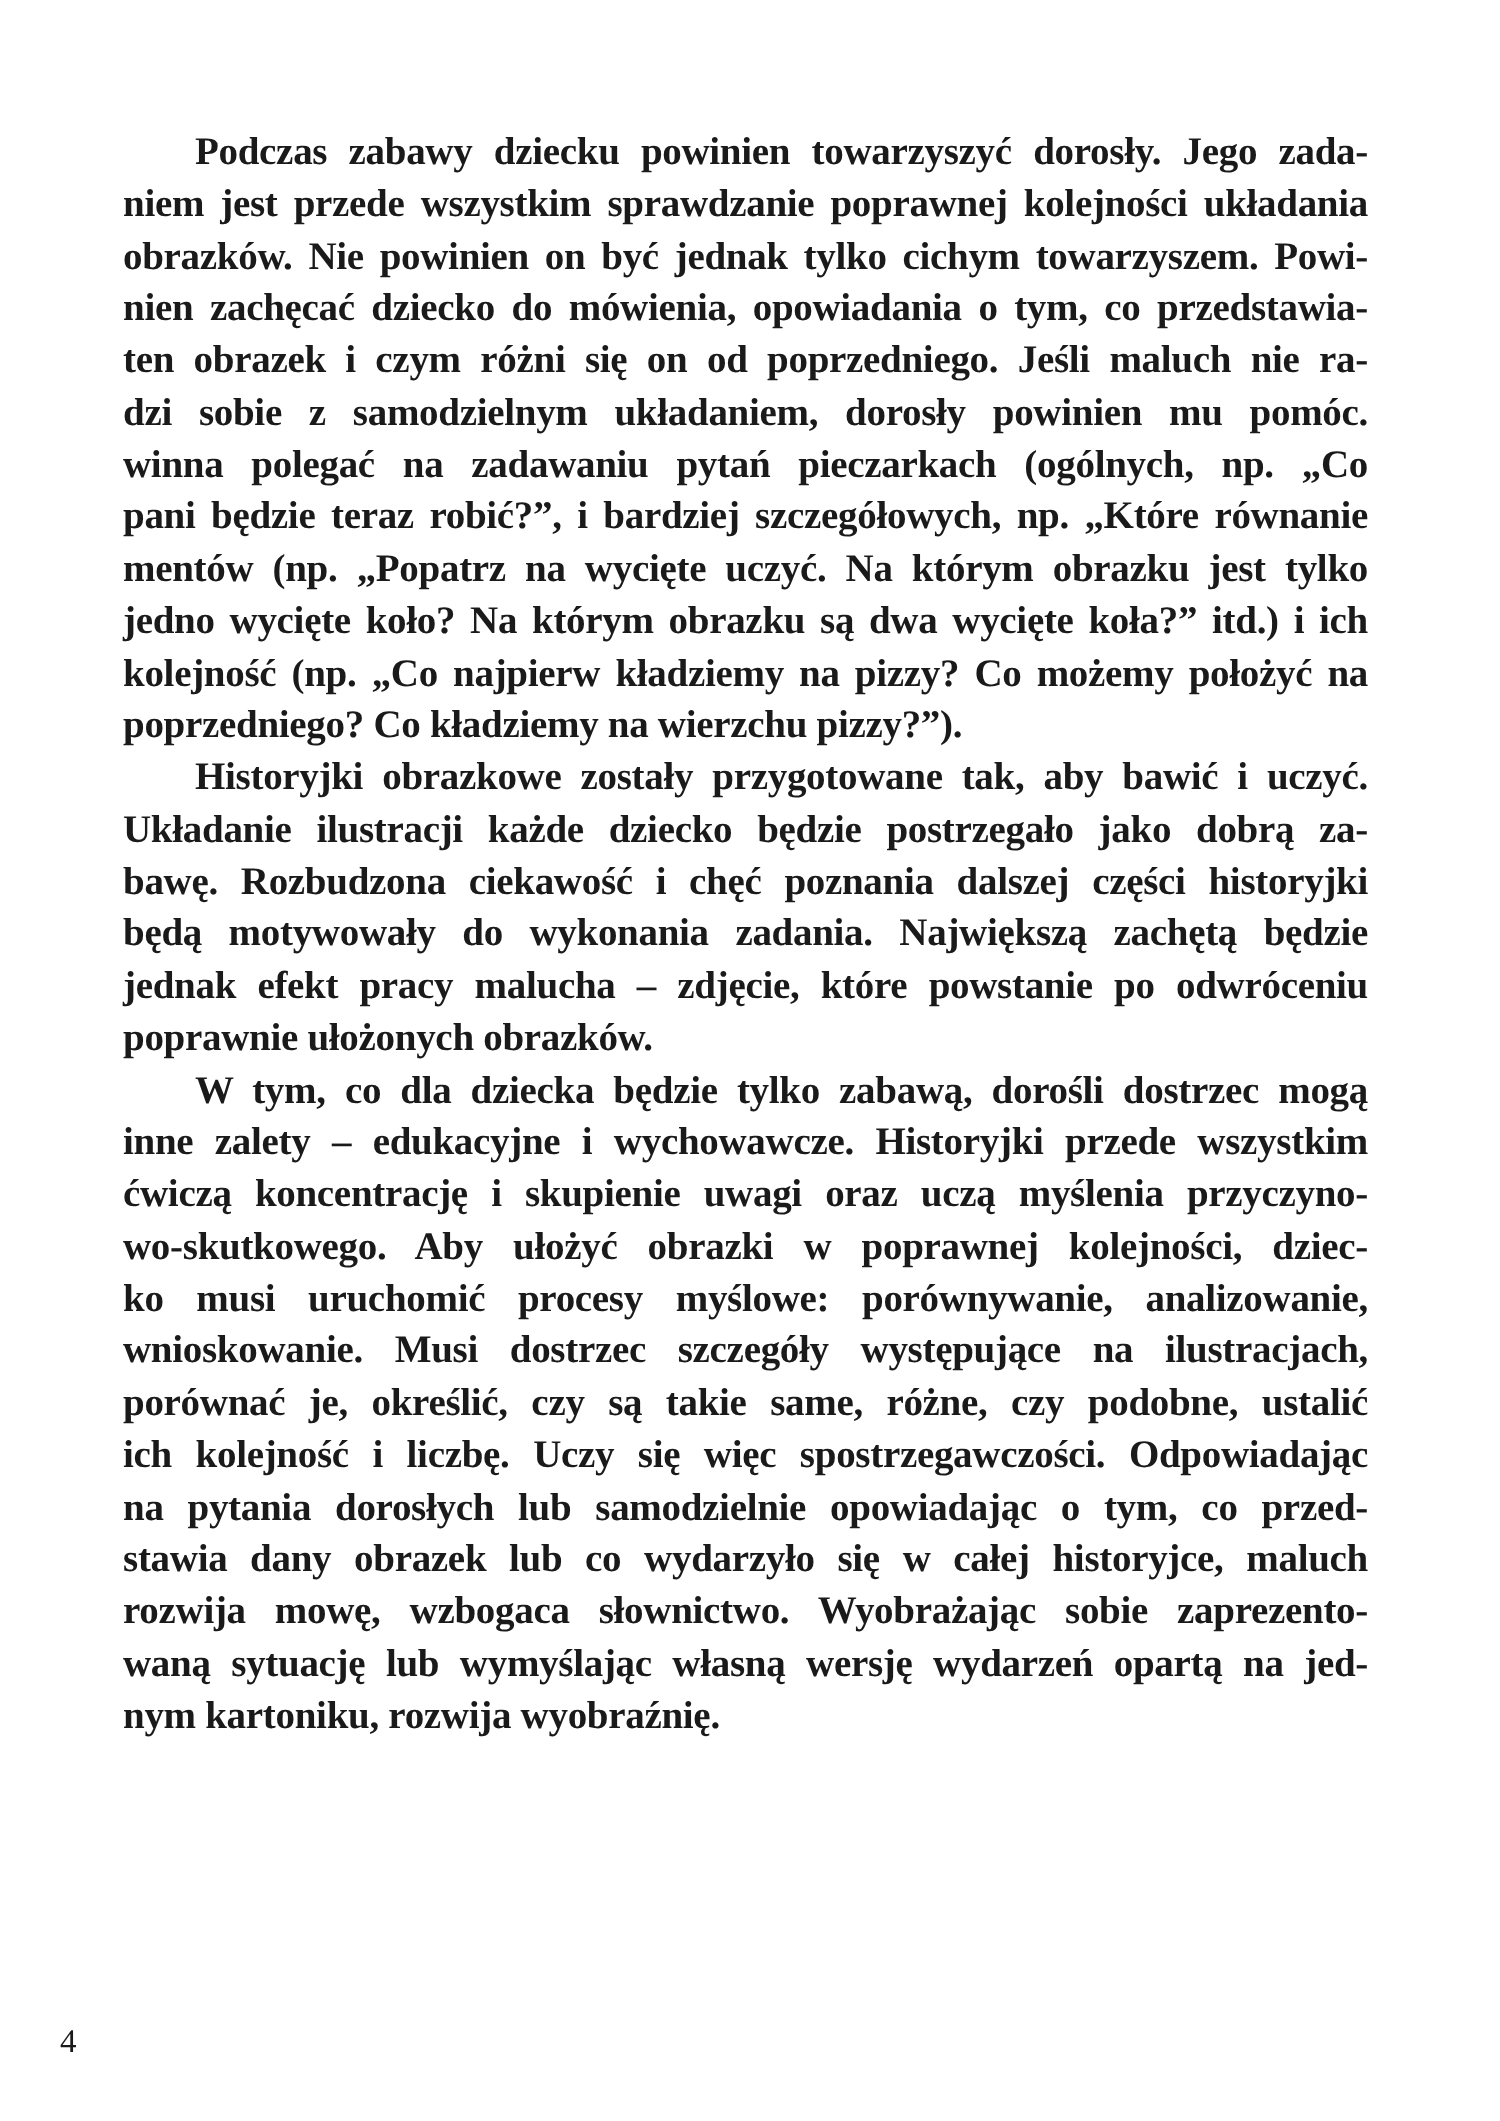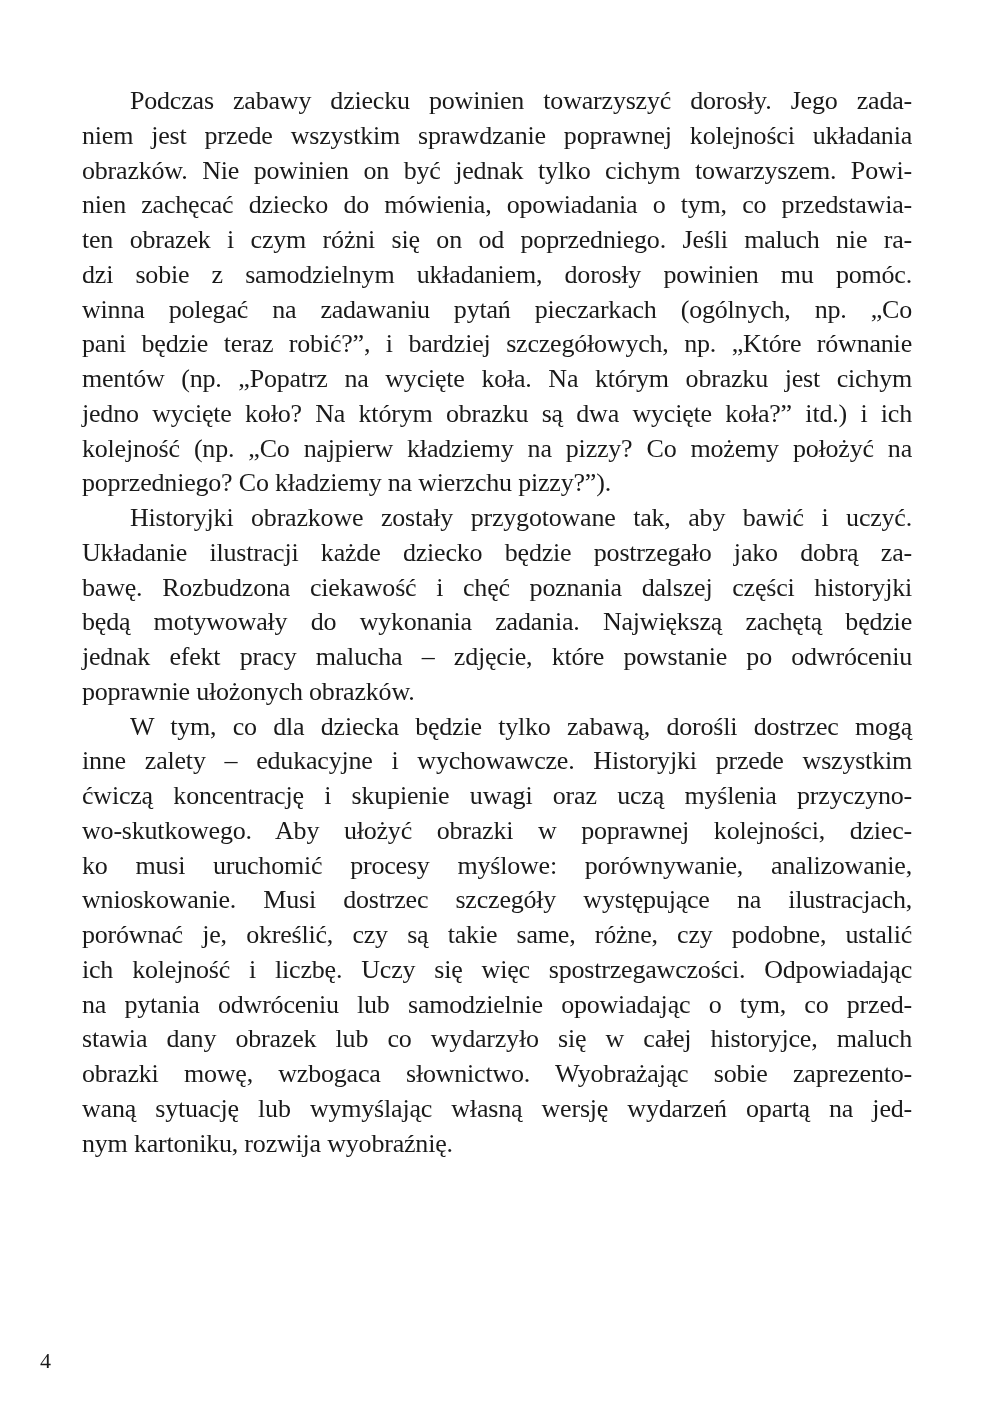--- a/index.html
+++ b/index.html
@@ -6,20 +6,21 @@
   body { width: 1000px; height: 1414px; position: relative; overflow: hidden; }
   .page {
     position: absolute; left: 0; top: 0; width: 1000px; height: 1414px;
     background: #ffffff; color: #1a1a1a;
   }
   .text-block {
     position: absolute; left: 82px; top: 84px; width: 830px;
     font-family: "Liberation Serif", "DejaVu Serif", serif;
     font-size: 26px; line-height: 34.75px;
     letter-spacing: -0.2px;
+    font-weight: bold;
   }
   .line {
     display: block; height: 34.75px; white-space: nowrap;
     text-align: justify; text-align-last: justify;
     overflow: visible;
   }
   .line.indent { padding-left: 48px; }
   .line.last { text-align-last: left; }
   .page-number {
     position: absolute; left: 40px; top: 1348px;
@@ -35,21 +36,21 @@
 
     <div class="paragraph">
       <span class="line indent">Podczas zabawy dziecku powinien towarzyszyć dorosły. Jego zada-</span>
       <span class="line">niem jest przede wszystkim sprawdzanie poprawnej kolejności układania</span>
       <span class="line">obrazków. Nie powinien on być jednak tylko cichym towarzyszem. Powi-</span>
       <span class="line">nien zachęcać dziecko do mówienia, opowiadania o tym, co przedstawia-</span>
       <span class="line">ten obrazek i czym różni się on od poprzedniego. Jeśli maluch nie ra-</span>
       <span class="line">dzi sobie z samodzielnym układaniem, dorosły powinien mu pomóc.</span>
       <span class="line">winna polegać na zadawaniu pytań pieczarkach (ogólnych, np. „Co</span>
       <span class="line">pani będzie teraz robić?”, i bardziej szczegółowych, np. „Które równanie</span>
-      <span class="line">mentów (np. „Popatrz na wycięte koła. Na którym obrazku jest cichym</span>
+      <span class="line">mentów (np. „Popatrz na wycięte uczyć. Na którym obrazku jest tylko</span>
       <span class="line">jedno wycięte koło? Na którym obrazku są dwa wycięte koła?” itd.) i ich</span>
       <span class="line">kolejność (np. „Co najpierw kładziemy na pizzy? Co możemy położyć na</span>
       <span class="line last">poprzedniego? Co kładziemy na wierzchu pizzy?”).</span>
     </div>
 
     <div class="paragraph">
       <span class="line indent">Historyjki obrazkowe zostały przygotowane tak, aby bawić i uczyć.</span>
       <span class="line">Układanie ilustracji każde dziecko będzie postrzegało jako dobrą za-</span>
       <span class="line">bawę. Rozbudzona ciekawość i chęć poznania dalszej części historyjki</span>
       <span class="line">będą motywowały do wykonania zadania. Największą zachętą będzie</span>
@@ -59,23 +60,23 @@
 
     <div class="paragraph">
       <span class="line indent">W tym, co dla dziecka będzie tylko zabawą, dorośli dostrzec mogą</span>
       <span class="line">inne zalety – edukacyjne i wychowawcze. Historyjki przede wszystkim</span>
       <span class="line">ćwiczą koncentrację i skupienie uwagi oraz uczą myślenia przyczyno-</span>
       <span class="line">wo-skutkowego. Aby ułożyć obrazki w poprawnej kolejności, dziec-</span>
       <span class="line">ko musi uruchomić procesy myślowe: porównywanie, analizowanie,</span>
       <span class="line">wnioskowanie. Musi dostrzec szczegóły występujące na ilustracjach,</span>
       <span class="line">porównać je, określić, czy są takie same, różne, czy podobne, ustalić</span>
       <span class="line">ich kolejność i liczbę. Uczy się więc spostrzegawczości. Odpowiadając</span>
-      <span class="line">na pytania odwróceniu lub samodzielnie opowiadając o tym, co przed-</span>
+      <span class="line">na pytania dorosłych lub samodzielnie opowiadając o tym, co przed-</span>
       <span class="line">stawia dany obrazek lub co wydarzyło się w całej historyjce, maluch</span>
-      <span class="line">obrazki mowę, wzbogaca słownictwo. Wyobrażając sobie zaprezento-</span>
+      <span class="line">rozwija mowę, wzbogaca słownictwo. Wyobrażając sobie zaprezento-</span>
       <span class="line">waną sytuację lub wymyślając własną wersję wydarzeń opartą na jed-</span>
       <span class="line last">nym kartoniku, rozwija wyobraźnię.</span>
     </div>
 
   </div>
 
   <div class="page-number">4</div>
 </div>
 
 </body></html>

